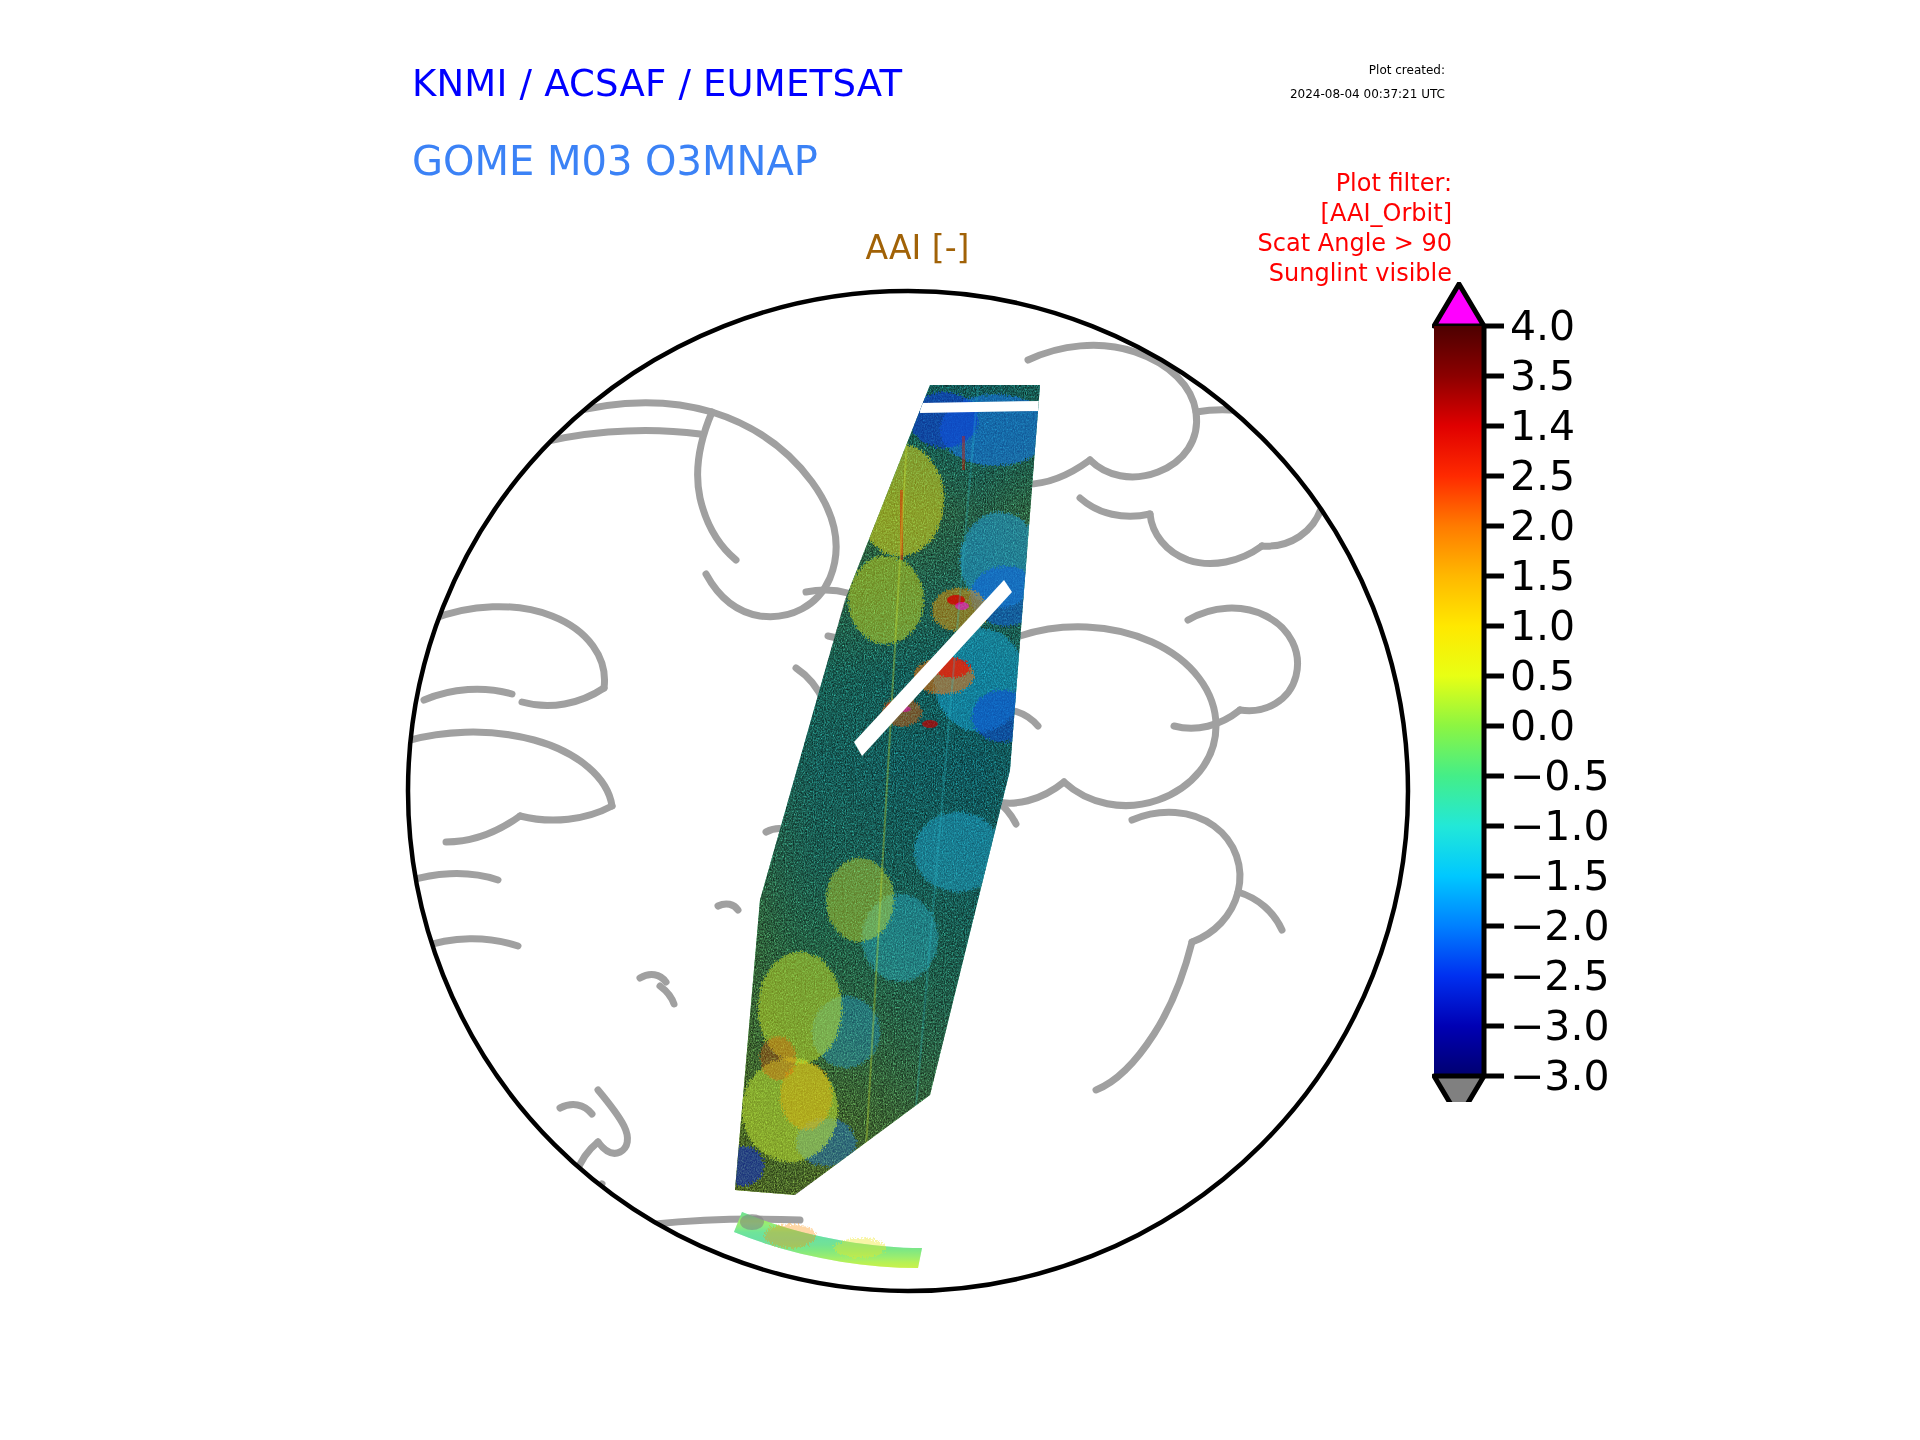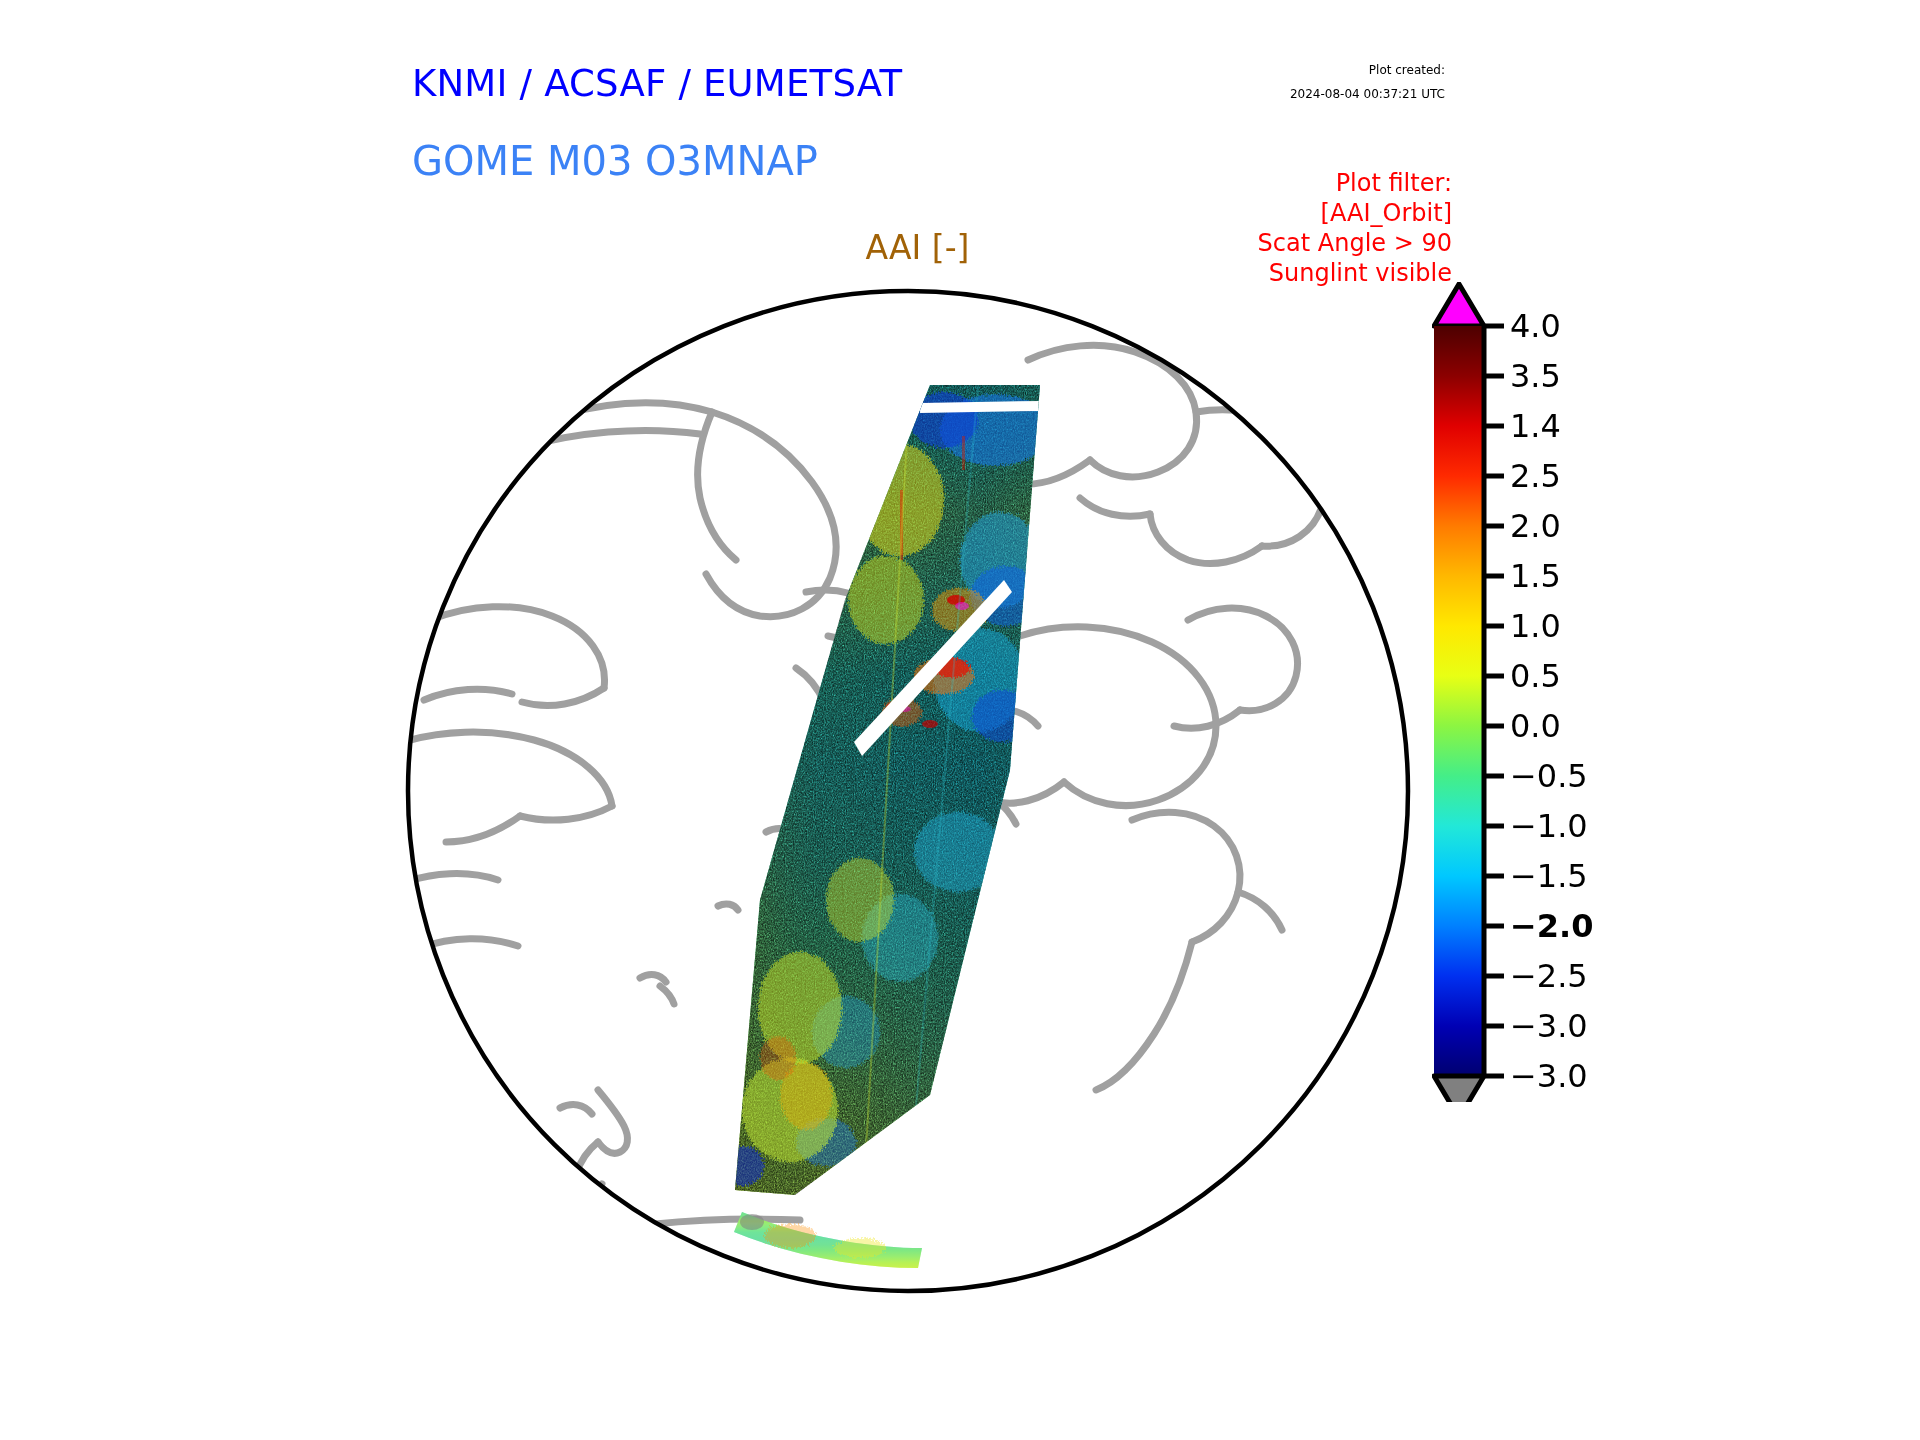--- a/index.html
+++ b/index.html
@@ -86,21 +86,21 @@
     left: 1432px;
     top: 282px;
     width: 300px;
     height: 820px;
   }
   #cb-svg { display: block; }
 
   .cb-label {
     position: absolute;
     left: 78px;
-    font-size: 32px;
+    font-size: 41px;
     color: #000000;
     transform: translateY(-50%);
     white-space: nowrap;
   }
 </style>
 </head>
 <body>
 
 <div id="header-agencies">KNMI / ACSAF / EUMETSAT</div>
 
@@ -361,17 +361,17 @@
   <div class="cb-label" style="top:144px;">1.4</div>
   <div class="cb-label" style="top:194px;">2.5</div>
   <div class="cb-label" style="top:244px;">2.0</div>
   <div class="cb-label" style="top:294px;">1.5</div>
   <div class="cb-label" style="top:344px;">1.0</div>
   <div class="cb-label" style="top:394px;">0.5</div>
   <div class="cb-label" style="top:444px;">0.0</div>
   <div class="cb-label" style="top:494px;">−0.5</div>
   <div class="cb-label" style="top:544px;">−1.0</div>
   <div class="cb-label" style="top:594px;">−1.5</div>
-  <div class="cb-label" style="top:644px;font-weight:bold;">−2.0</div>
+  <div class="cb-label" style="top:644px;">−2.0</div>
   <div class="cb-label" style="top:694px;">−2.5</div>
   <div class="cb-label" style="top:744px;">−3.0</div>
   <div class="cb-label" style="top:794px;">−3.0</div>
 </div>
 
 </body></html>

